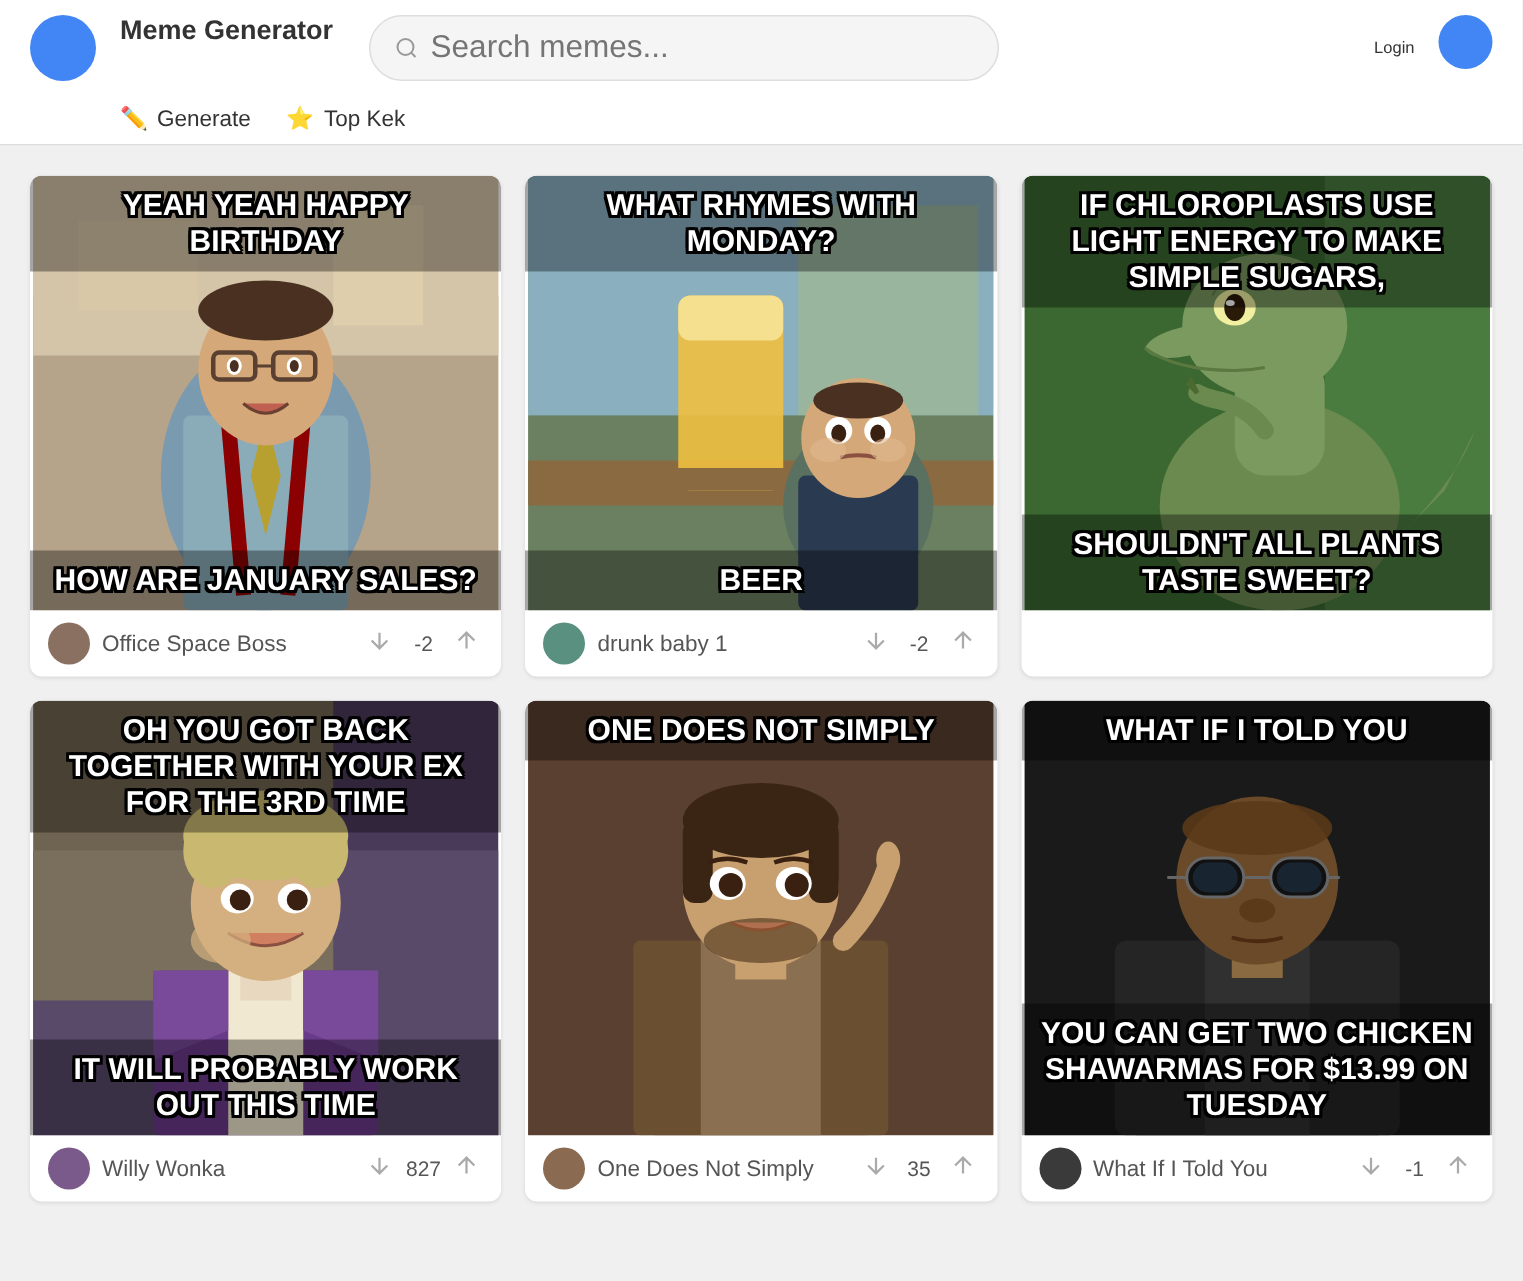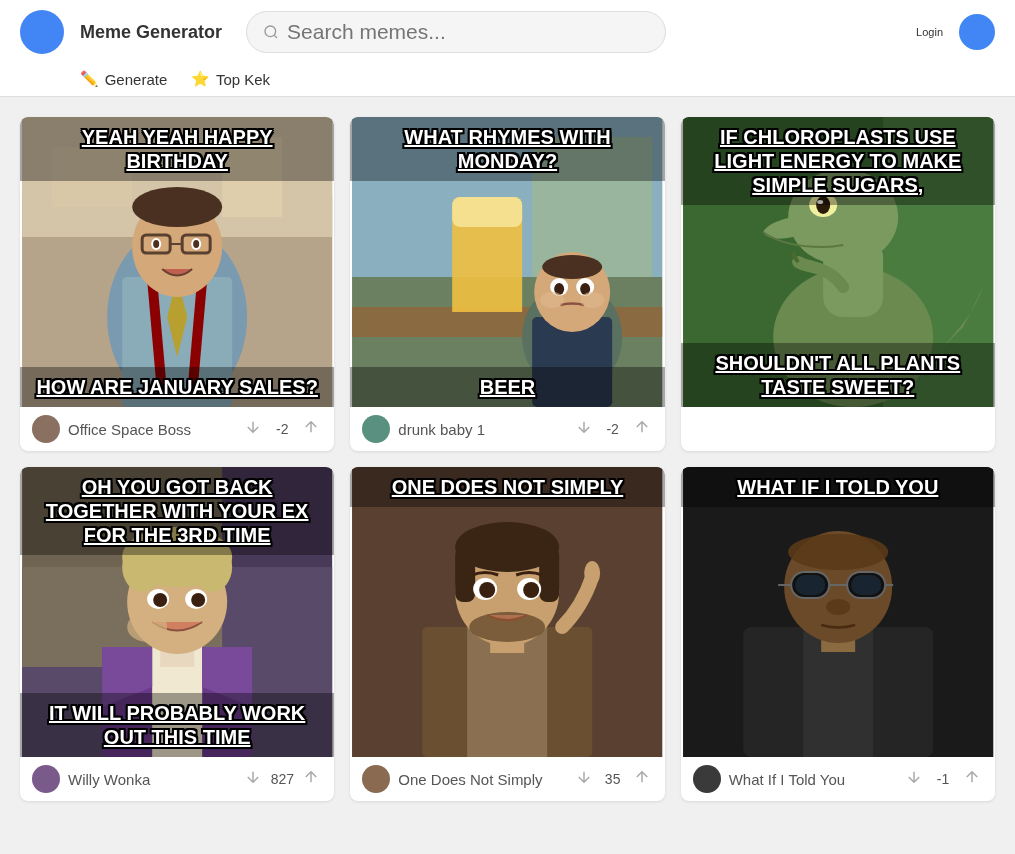--- a/index.html
+++ b/index.html
@@ -6,21 +6,20 @@
     body { font-family: Arial, sans-serif; background: #f0f0f0; }
 
     
     .header {
       background: white;
       border-bottom: 1px solid #ddd;
       padding: 0 20px;
     }
     .header-top {
       display: flex;
-      align-items: center;
       padding: 10px 0;
       gap: 16px;
     }
     .logo-circle {
       width: 44px; height: 44px;
       border-radius: 50%;
       background: #4285f4;
       flex-shrink: 0;
     }
     .app-title {
@@ -108,21 +107,20 @@
       padding: 8px 12px;
       font-family: Impact, Arial Black, sans-serif;
       font-size: 20px;
       font-weight: 900;
       color: white;
       text-transform: uppercase;
       text-align: center;
       text-shadow: 2px 2px 0 #000, -2px -2px 0 #000, 2px -2px 0 #000, -2px 2px 0 #000, 0 2px 0 #000, 2px 0 0 #000, 0 -2px 0 #000, -2px 0 0 #000;
       background: rgba(0,0,0,0.35);
       line-height: 1.2;
-      text-decoration: underline;
     }
     .meme-text-top { top: 0; }
     .meme-text-bottom { bottom: 0; text-align: center; }
 
     .meme-footer {
       display: flex;
       align-items: center;
       padding: 8px 12px;
       gap: 8px;
     }
@@ -451,21 +449,21 @@
     <line x1="146" y1="118" x2="164" y2="118" stroke="#666" stroke-width="2"></line>
     <line x1="95" y1="118" x2="108" y2="118" stroke="#666" stroke-width="2"></line>
     <line x1="202" y1="118" x2="210" y2="118" stroke="#666" stroke-width="2"></line>
 
     <rect x="112" y="108" width="30" height="20" rx="10" fill="#1a2a3a" opacity="0.8"></rect>
     <rect x="168" y="108" width="30" height="20" rx="10" fill="#1a2a3a" opacity="0.8"></rect>
 
     <ellipse cx="155" cy="140" rx="12" ry="8" fill="#5a3a18"></ellipse>
 
     <path d="M138,158 Q155,163 172,158" stroke="#4a2a10" stroke-width="2.5" fill="none"></path>
-  </svg><div class="meme-text-top">WHAT IF I TOLD YOU</div></div>
+  </svg><div class="meme-text-top">WHAT IF I TOLD YOU</div><div class="meme-text-bottom">YOU CAN GET TWO CHICKEN SHAWARMAS FOR $13.99 ON TUESDAY</div></div>
         </div>
         <div class="meme-footer">
           <div class="thumb-avatar" style="background: rgb(58, 58, 58);"></div>
           <span class="meme-label">What If I Told You</span>
           <div class="vote-controls">
             <button class="vote-btn"><svg width="18" height="18" viewBox="0 0 24 24" fill="none" stroke="#aaa" stroke-width="2">
                 <path d="M12 5v14M5 12l7 7 7-7"></path>
               </svg></button>
             <span class="vote-count">-1</span>
             <button class="vote-btn"><svg width="18" height="18" viewBox="0 0 24 24" fill="none" stroke="#aaa" stroke-width="2">

